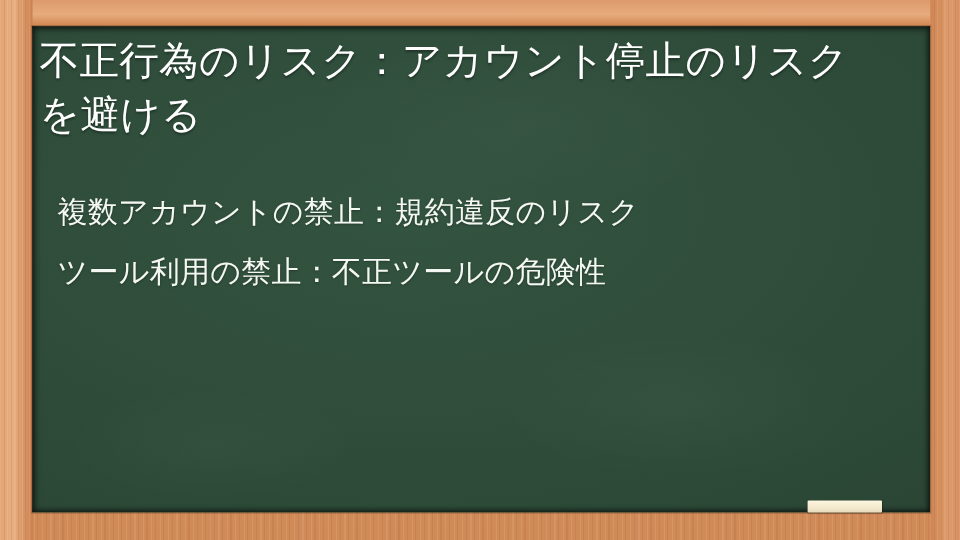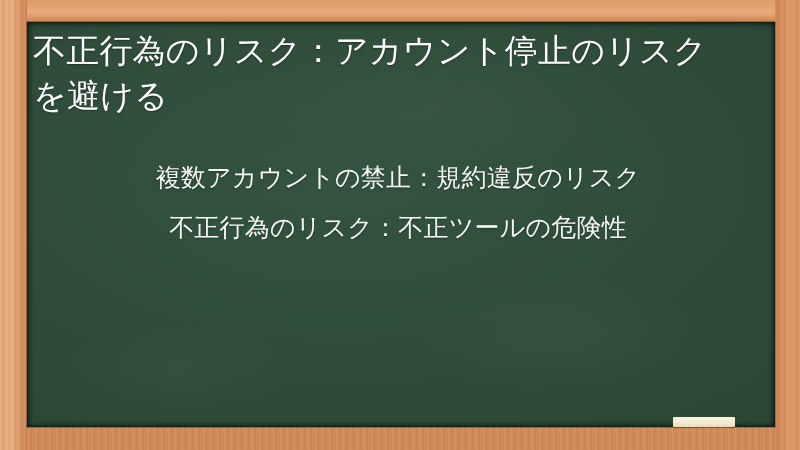--- a/index.html
+++ b/index.html
@@ -103,27 +103,26 @@
     color: #ffffff;
     font-size: 33px;
     line-height: 45px;
     font-weight: 400;
     letter-spacing: 0.2px;
     text-shadow: 0 1px 2px rgba(0,0,0,0.35);
     white-space: pre-wrap;
   }
   .board-list {
     position: absolute;
-    left: 58px;
+    left: 48px;
     top: 152px;
     width: 680px;
     margin: 0;
     padding: 0;
     list-style: none;
-    text-align: center;
   }
   .board-list li {
     color: #f4f7f2;
     font-size: 25px;
     line-height: 50px;
     font-weight: 400;
     letter-spacing: 0.2px;
     text-shadow: 0 1px 2px rgba(0,0,0,0.30);
     white-space: nowrap;
   }
@@ -152,18 +151,18 @@
   </div>
 
   <div class="board">
     <div class="board-smudge"></div>
   </div>
 
   <div class="board-title">不正行為のリスク：アカウント停止のリスクを避ける</div>
 
   <ul class="board-list">
     <li>複数アカウントの禁止：規約違反のリスク</li>
-    <li>不正行為のリスク：不正ツールの危険性</li>
+    <li>ツール利用の禁止：不正ツールの危険性</li>
   </ul>
 
   <div class="chalk-stick"></div>
 
 </div>
 
 </body></html>

